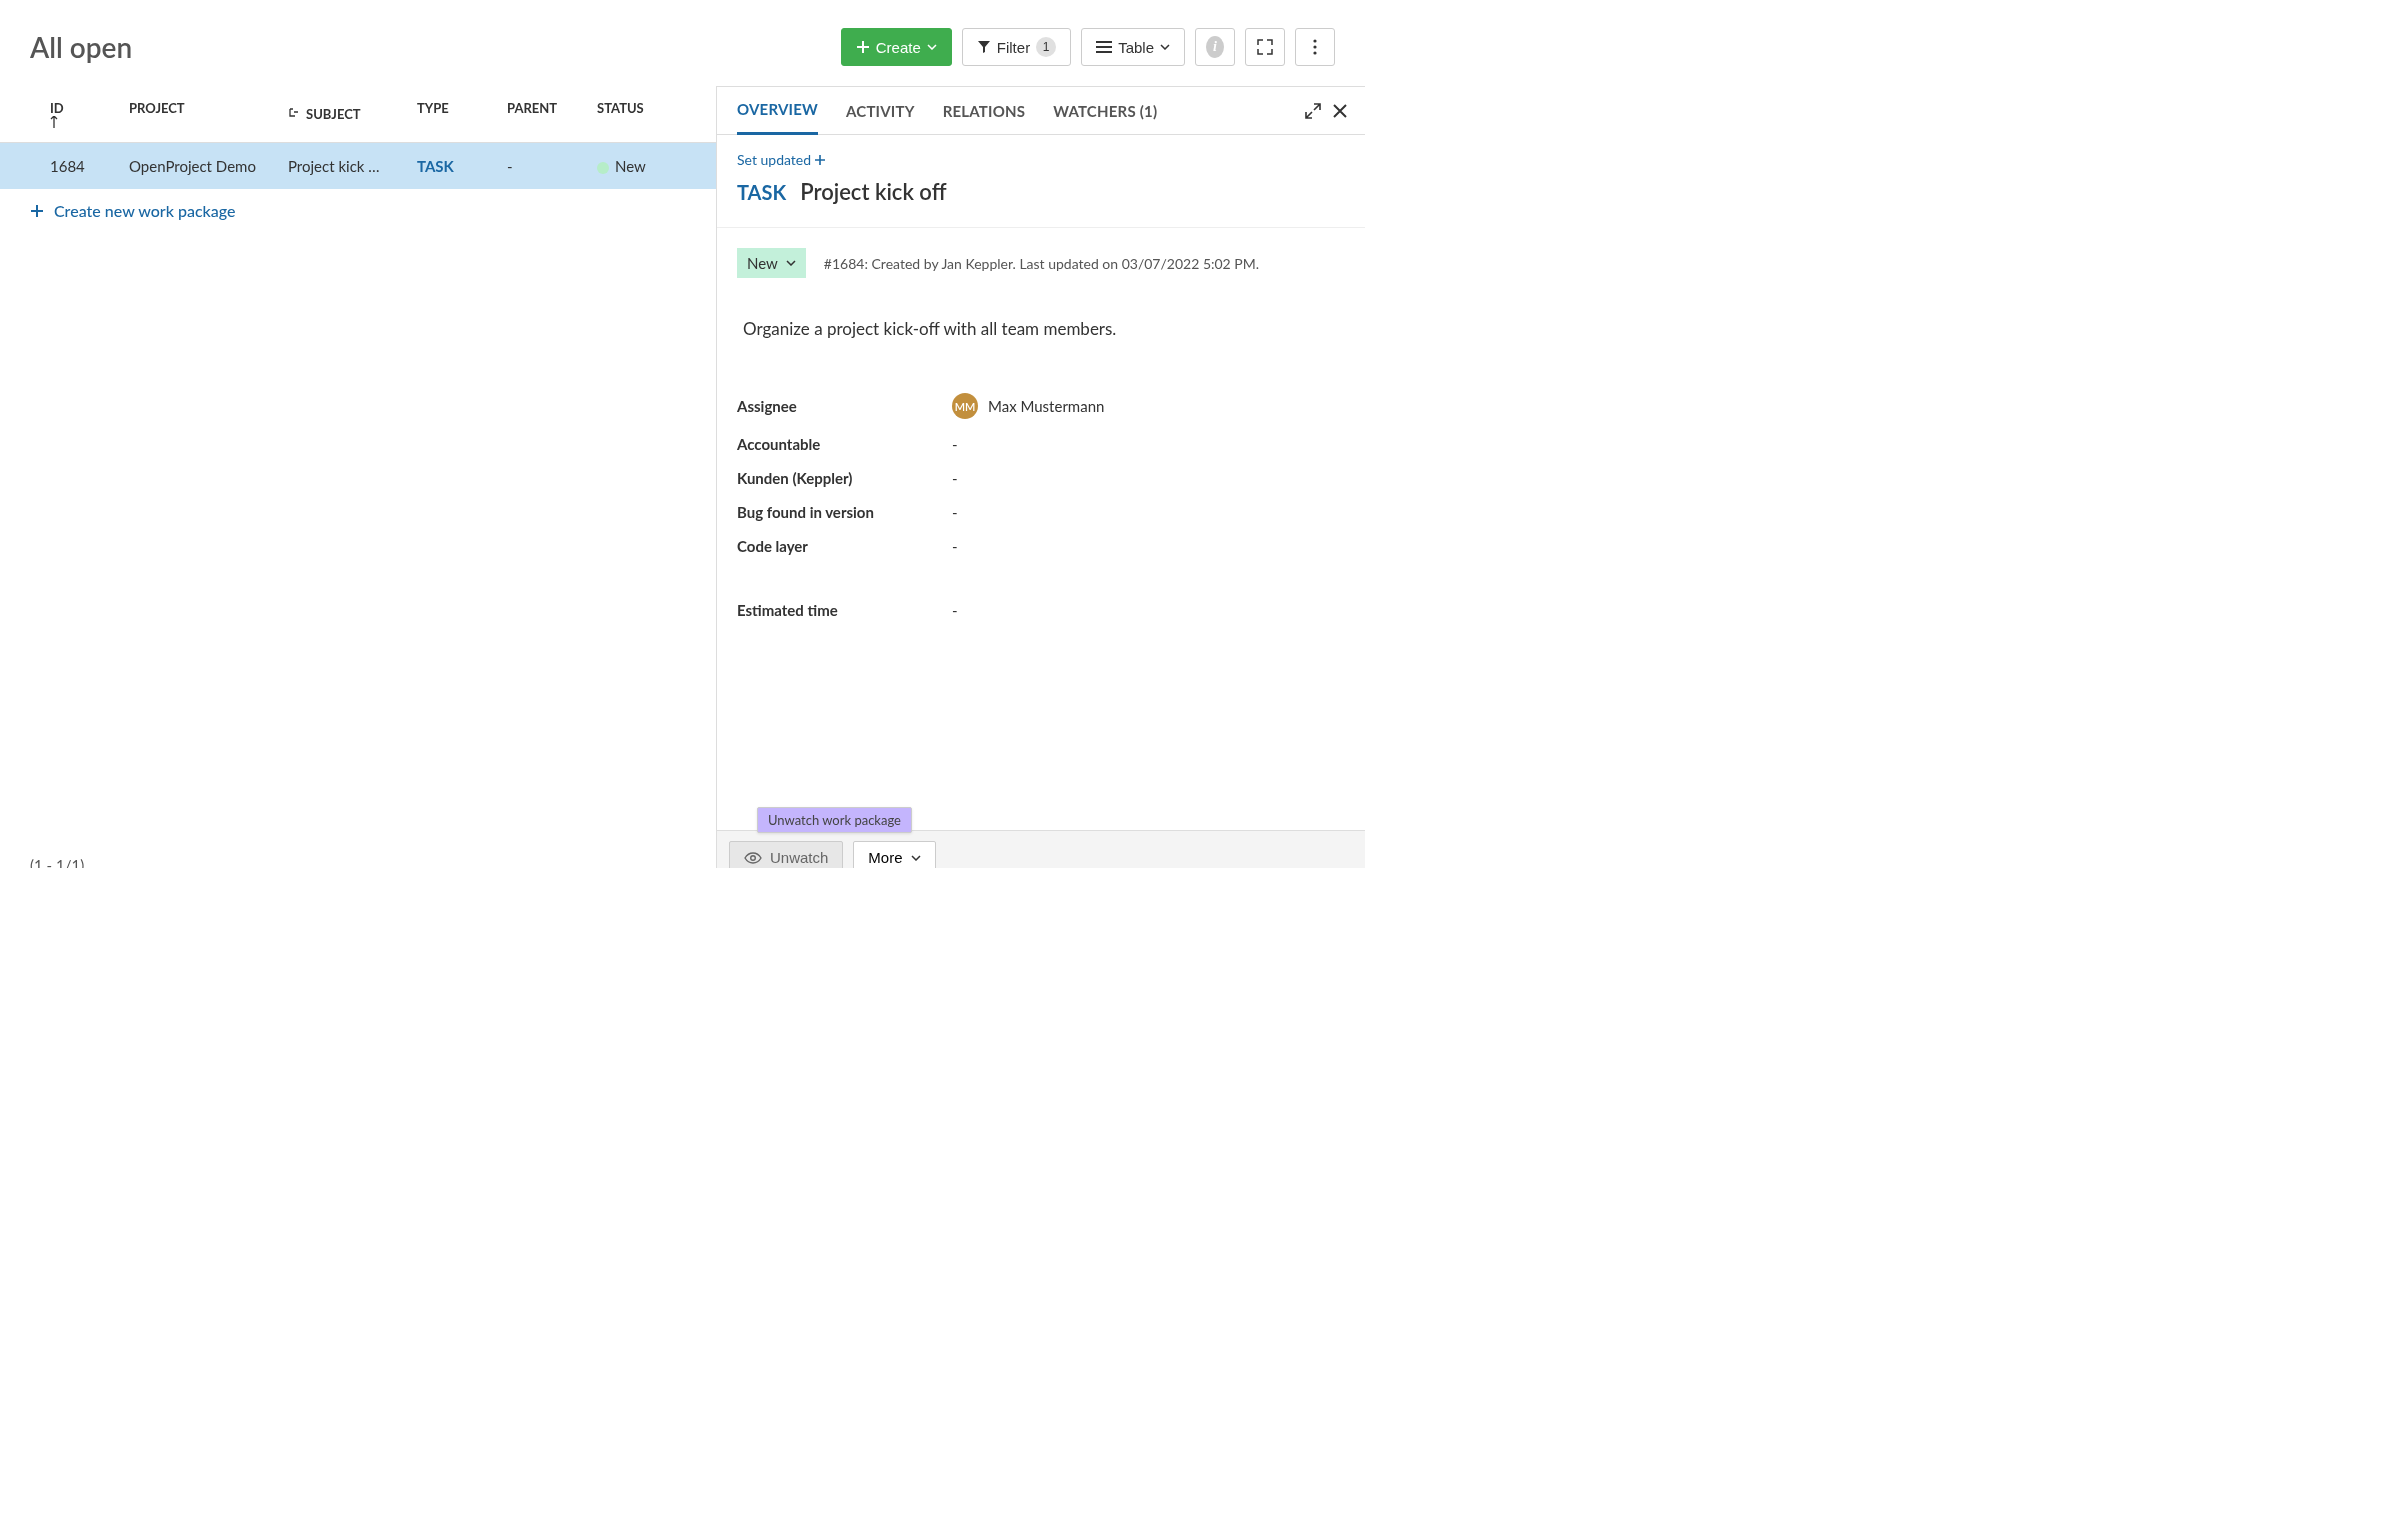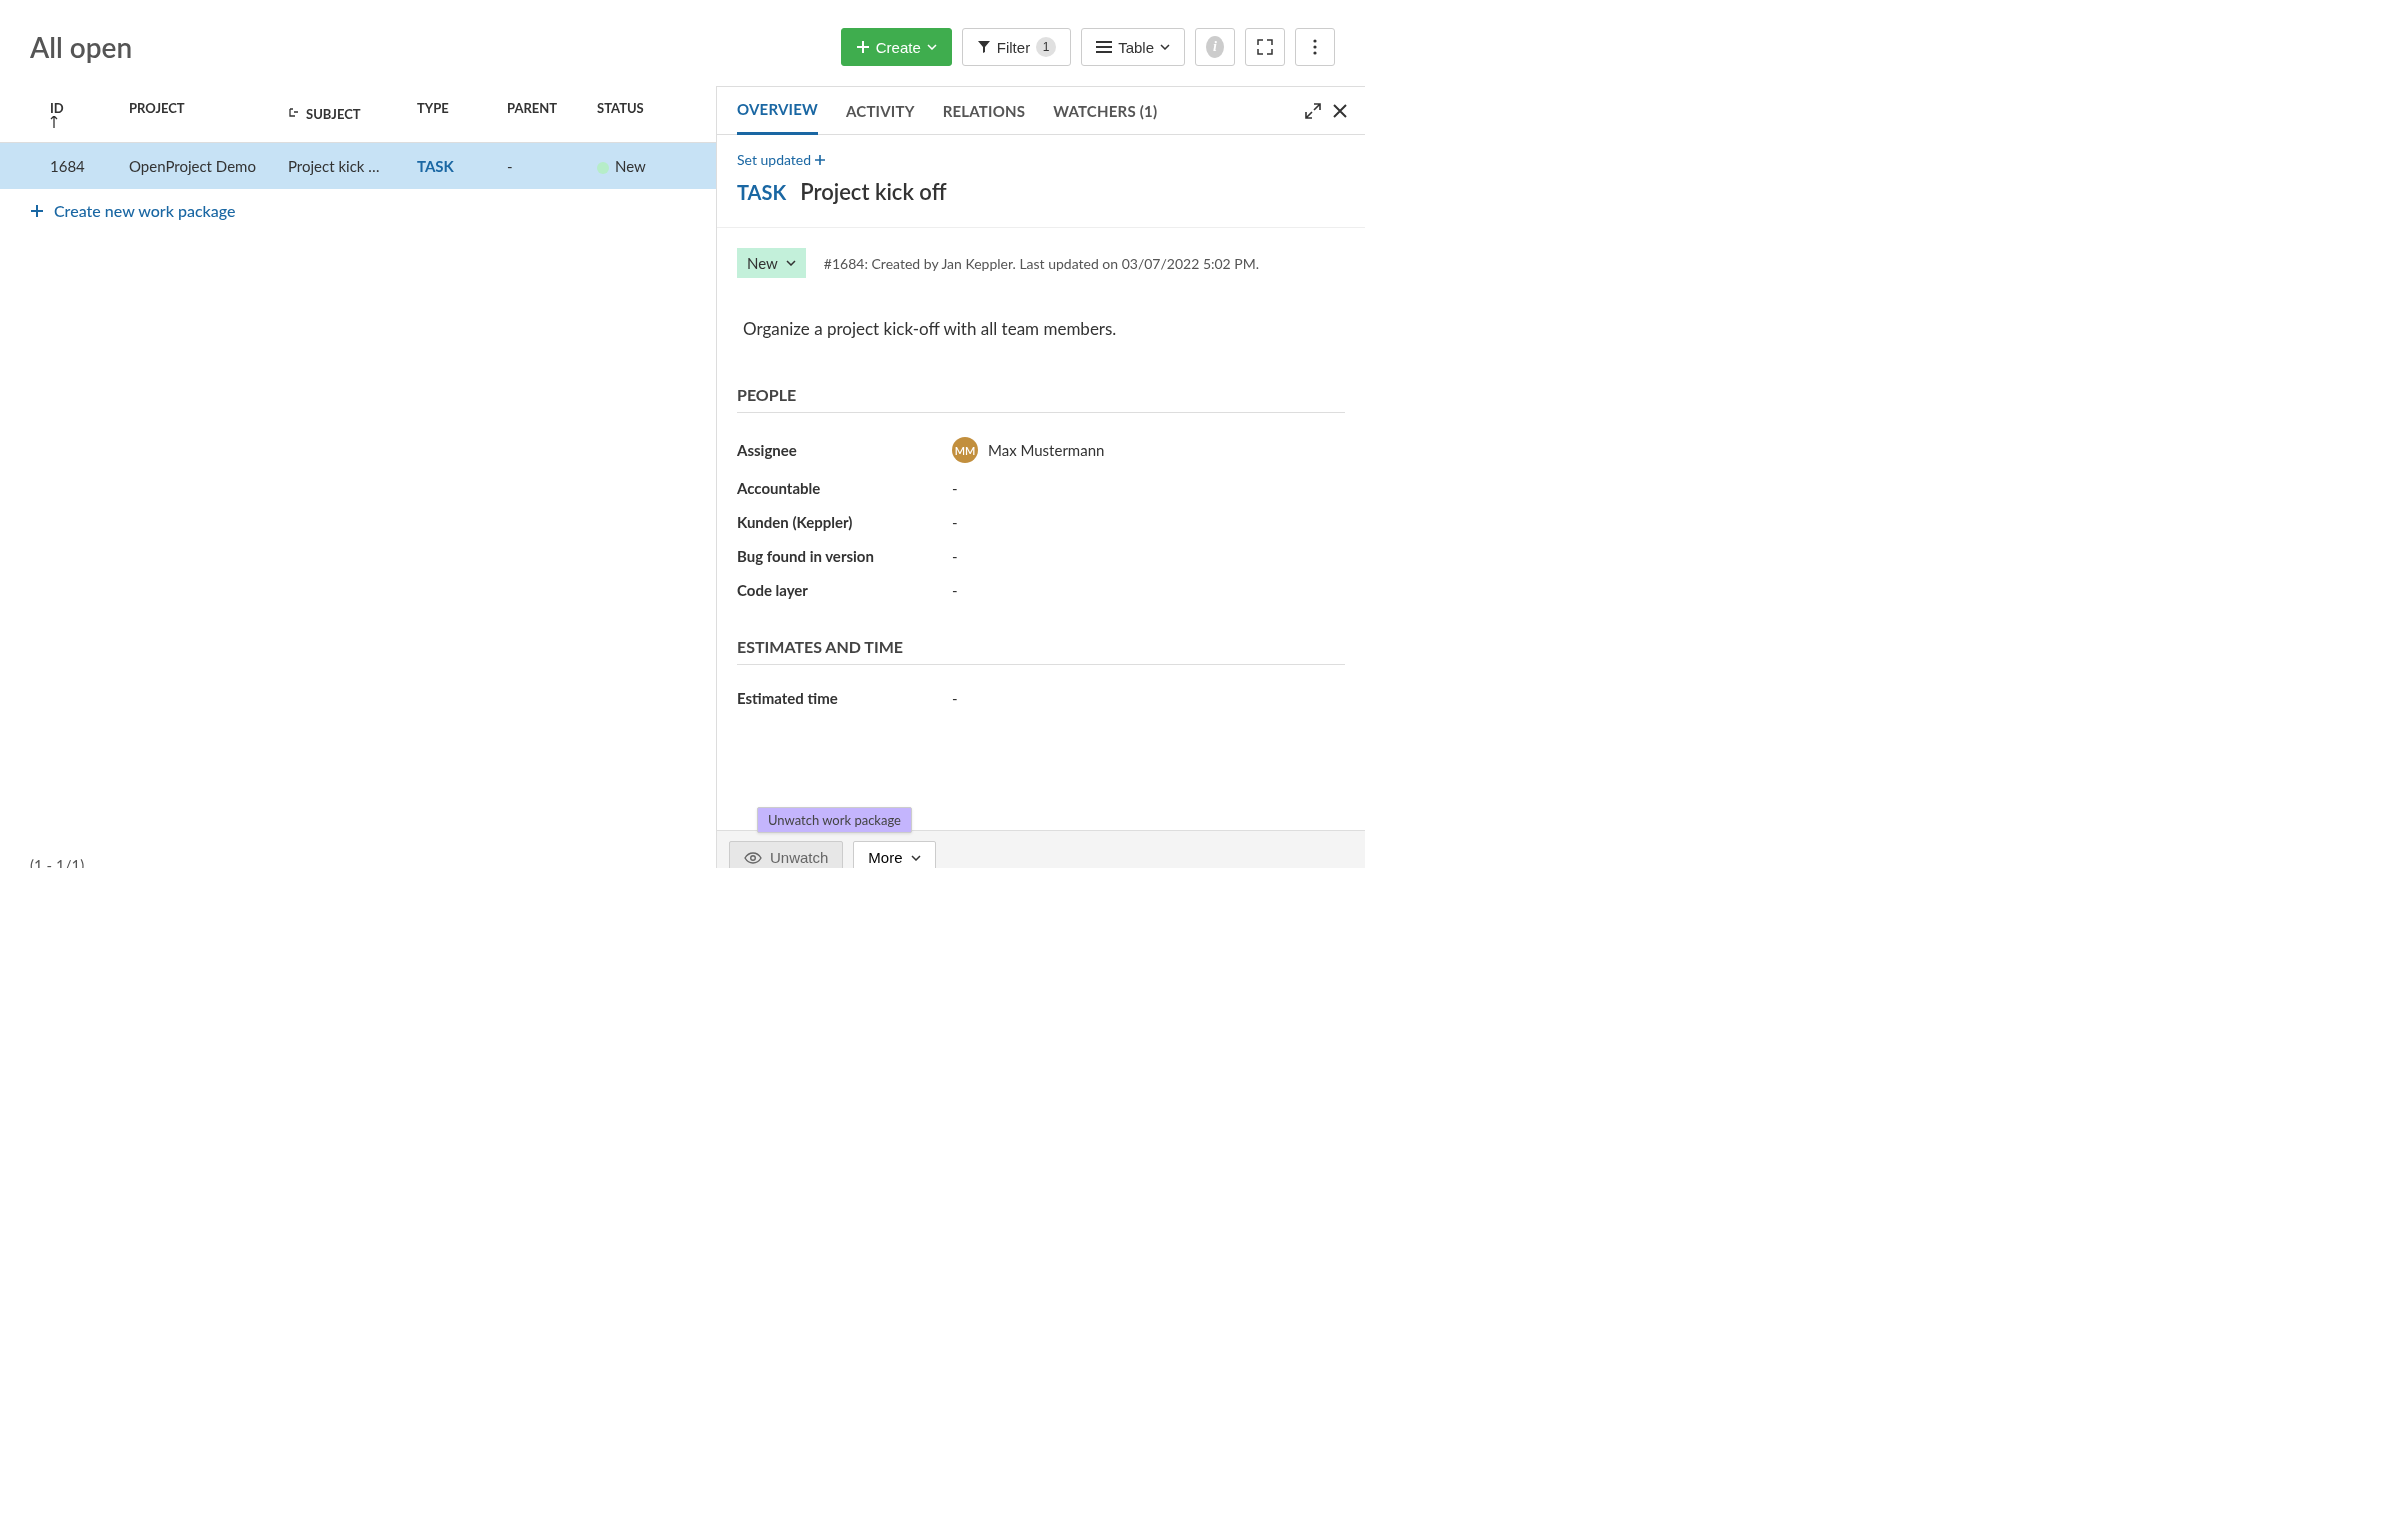--- a/index.html
+++ b/index.html
@@ -469,21 +469,20 @@
             <svg width="10" height="6" viewBox="0 0 10 6">
                 <path d="M1 1l4 4 4-4" stroke="#333" stroke-width="1.5" fill="none"></path>
               </svg>
           </span>
         </div>
         <div class="meta-text">#1684: Created by Jan Keppler. Last updated on 03/07/2022 5:02 PM.</div>
       </div>
 
       <div class="description">Organize a project kick-off with all team members.</div>
 
-      <div class="section-title">PEOPLE</div>
       <div class="field-row">
         <div class="field-label">Assignee</div>
         <div class="field-value">
           <span class="avatar">MM</span>
           <span>Max Mustermann</span>
         </div>
       </div>
       <div class="field-row">
         <div class="field-label">Accountable</div>
         <div class="field-value">-</div>
@@ -494,21 +493,20 @@
       </div>
       <div class="field-row">
         <div class="field-label">Bug found in version</div>
         <div class="field-value">-</div>
       </div>
       <div class="field-row" style="margin-bottom:30px;">
         <div class="field-label">Code layer</div>
         <div class="field-value">-</div>
       </div>
 
-      <div class="section-title">ESTIMATES AND TIME</div>
       <div class="field-row">
         <div class="field-label">Estimated time</div>
         <div class="field-value">-</div>
       </div>
     </div>
 
     <div class="detail-footer">
       <div class="tooltip">Unwatch work package</div>
       <button class="footer-btn pressed">
         <span>

